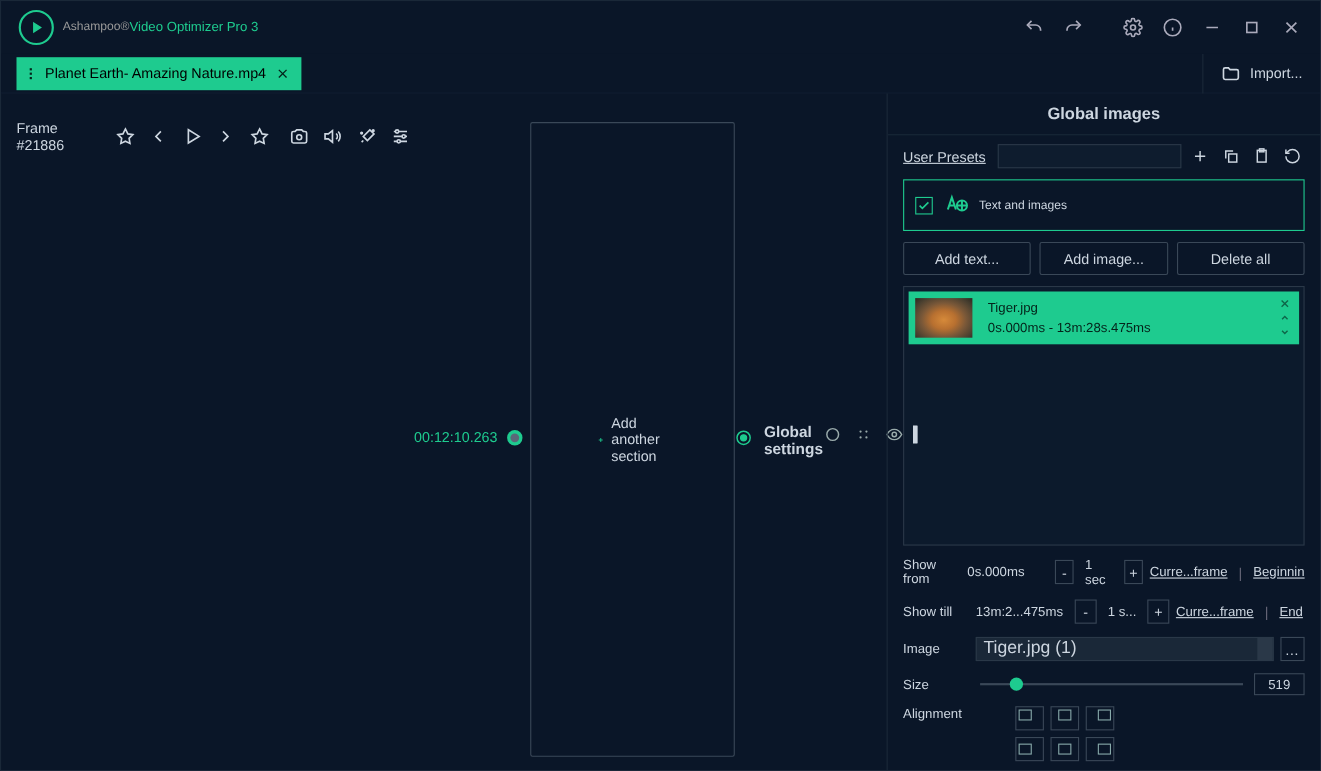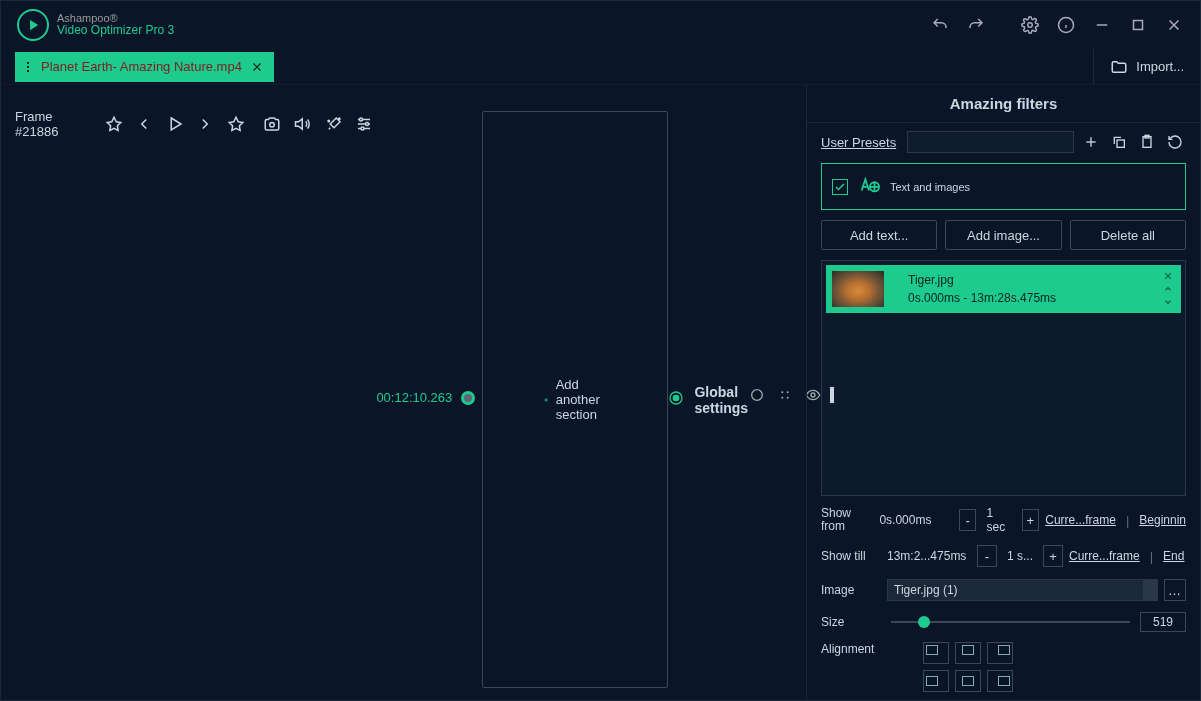--- a/index.html
+++ b/index.html
@@ -3,31 +3,31 @@
 <meta charset="utf-8">
 <style>
 * { margin: 0; padding: 0; box-sizing: border-box; font-family: "Segoe UI", Arial, sans-serif; }
 body { background: #0a1628; color: #cdd6e0; font-size: 13px; overflow: hidden; width: 1201px; height: 701px; }
 .app { width: 1201px; height: 701px; background: #0a1628; border: 1px solid #1a2838; display: flex; flex-direction: column; }
 
 
 .titlebar { height: 48px; display: flex; align-items: center; padding: 0 8px 0 16px; }
 .logo-icon { width: 32px; height: 32px; border: 2px solid #1ecb8f; border-radius: 50%; display: flex; align-items: center; justify-content: center; margin-right: 8px; }
 .logo-icon svg { width: 14px; height: 14px; }
-.brand { display: flex; flex-direction: column; line-height: 1.1; }
+.brand { display: flex; flex-direction: row; line-height: 1.1; }
 .brand-top { font-size: 11px; color: #999; }
 .brand-main { font-size: 12px; color: #1ecb8f; font-weight: 400; }
 .title-spacer { flex: 1; }
 .title-btn { width: 36px; height: 36px; display: flex; align-items: center; justify-content: center; color: #aab; cursor: pointer; }
 .title-btn svg { width: 18px; height: 18px; }
 .win-btn { width: 36px; height: 32px; }
 
 
 .tabbar { height: 36px; display: flex; align-items: center; background: #0a1628; border-bottom: 1px solid #101d30; }
-.tab { height: 30px; background: #1ecb8f; color: #7f1d1d; display: flex; align-items: center; padding: 0 10px 0 12px; font-size: 13px; margin-left: 14px; gap: 8px; }
+.tab { height: 30px; background: #1ecb8f; color: #000000; display: flex; align-items: center; padding: 0 10px 0 12px; font-size: 13px; margin-left: 14px; gap: 8px; }
 .tab-handle { width: 6px; display: flex; flex-direction: column; gap: 2px; }
 .tab-handle span { width: 2px; height: 2px; background: #04231a; display: block; }
 .tab-close { width: 14px; height: 14px; cursor: pointer; }
 .tab-spacer { flex: 1; }
 .io-btn { height: 36px; display: flex; align-items: center; gap: 8px; padding: 0 16px; color: #cdd6e0; cursor: pointer; border-left: 1px solid #1a2838; }
 .io-btn svg { width: 18px; height: 18px; }
 
 
 .main { flex: 1; display: flex; min-height: 0; }
 .left { flex: 1; display: flex; flex-direction: row; padding: 14px 14px 0 14px; min-width: 0; }
@@ -103,37 +103,37 @@
 .checkbox { width: 16px; height: 16px; border: 1px solid #1ecb8f; display: flex; align-items: center; justify-content: center; cursor: pointer; }
 .checkbox svg { width: 12px; height: 12px; color: #1ecb8f; }
 .filter-icon { color: #1ecb8f; }
 .filter-icon svg { width: 22px; height: 22px; }
 .filter-title { font-size: 11px; text-align: right; }
 
 .action-row { display: flex; gap: 8px; }
 .action-btn { flex: 1; border: 1px solid #3a4858; height: 30px; display: flex; align-items: center; justify-content: center; cursor: pointer; border-radius: 2px; }
 
 .media-list { flex: 1; border: 1px solid #2a3848; background: #0c1a2c; padding: 4px; min-height: 0; overflow: hidden; }
-.media-item { background: #1ecb8f; color: #04231a; display: flex; align-items: center; padding: 6px; gap: 24px; position: relative; }
+.media-item { background: #1ecb8f; color: #04231a; display: flex; align-items: center; padding: 6px; gap: 14px; position: relative; }
 .media-thumb { width: 52px; height: 36px; background: radial-gradient(ellipse at 50% 55%, #d68a3a 0%, #b87030 30%, #7a5838 55%, #4a4030 80%, #2a2820 100%); }
 .media-info { display: flex; flex-direction: column; gap: 4px; font-size: 12px; }
 .media-ctrls { position: absolute; right: 6px; top: 50%; transform: translateY(-50%); display: flex; flex-direction: column; gap: 1px; }
 .media-ctrls span { width: 14px; height: 12px; display: flex; align-items: center; justify-content: center; cursor: pointer; color: #04231a; opacity: 0.6; }
 .media-ctrls svg { width: 10px; height: 10px; }
 
 .prop-row { display: flex; align-items: center; gap: 6px; min-height: 24px; }
 .prop-label { width: 60px; font-size: 12px; }
 .prop-label.two-line { line-height: 1.1; }
 .prop-value { width: 84px; font-size: 12px; text-align: left; }
 .stepper-btn { width: 20px; height: 22px; border: 1px solid #3a4858; display: flex; align-items: center; justify-content: center; cursor: pointer; font-size: 13px; }
 .stepper-val { padding: 0 4px; font-size: 12px; }
 .link { text-decoration: underline; cursor: pointer; font-size: 12px; white-space: nowrap; }
 .pipe { margin: 0 4px; color: #667; }
 
-.img-select { flex: 1; height: 22px; background: #1a2838; border: 1px solid #2a3848; display: flex; align-items: center; padding: 0 6px; font-size: 12px; position: relative; }
+.img-select { flex: 1; height: 22px; background: #1a2838; border: 1px solid #2a3848; display: flex; align-items: center; padding: 0 6px; font-size: 16px; position: relative; }
 .img-select::after { content: ""; position: absolute; right: 0; top: 0; bottom: 0; width: 14px; background: #2a3848; }
 .more-btn { width: 22px; height: 22px; border: 1px solid #3a4858; display: flex; align-items: center; justify-content: center; cursor: pointer; letter-spacing: 1px; }
 
 .slider-row { display: flex; align-items: center; gap: 10px; }
 .slider-track { flex: 1; height: 2px; background: #3a4858; position: relative; }
 .slider-thumb { position: absolute; top: 50%; transform: translate(-50%, -50%); width: 12px; height: 12px; background: #1ecb8f; border-radius: 50%; }
 .slider-box { width: 46px; height: 20px; border: 1px solid #3a4858; display: flex; align-items: center; justify-content: center; font-size: 12px; }
 
 .align-row { display: flex; align-items: flex-start; gap: 10px; }
 .align-grid { display: grid; grid-template-columns: repeat(3, 26px); gap: 6px; margin-left: 32px; }
@@ -372,21 +372,21 @@
         <span class="tl-icon">
             <svg viewBox="0 0 24 24" stroke="currentColor" stroke-width="2">
               <line x1="6" y1="6" x2="18" y2="18"></line>
               <line x1="18" y1="6" x2="6" y2="18"></line>
             </svg>
           </span>
       </div>
     </div>
 
     <div class="right">
-      <div class="right-head">Amazing filters</div>
+      <div class="right-head">Global images</div>
       <div class="right-inner">
 
         <div class="preset-row">
           <span class="preset-label">User Presets</span>
           <div class="preset-select"></div>
           <div class="icon-btn">
               <svg viewBox="0 0 24 24" stroke="currentColor" stroke-width="2">
                 <line x1="12" y1="5" x2="12" y2="19"></line>
                 <line x1="5" y1="12" x2="19" y2="12"></line>
               </svg>

